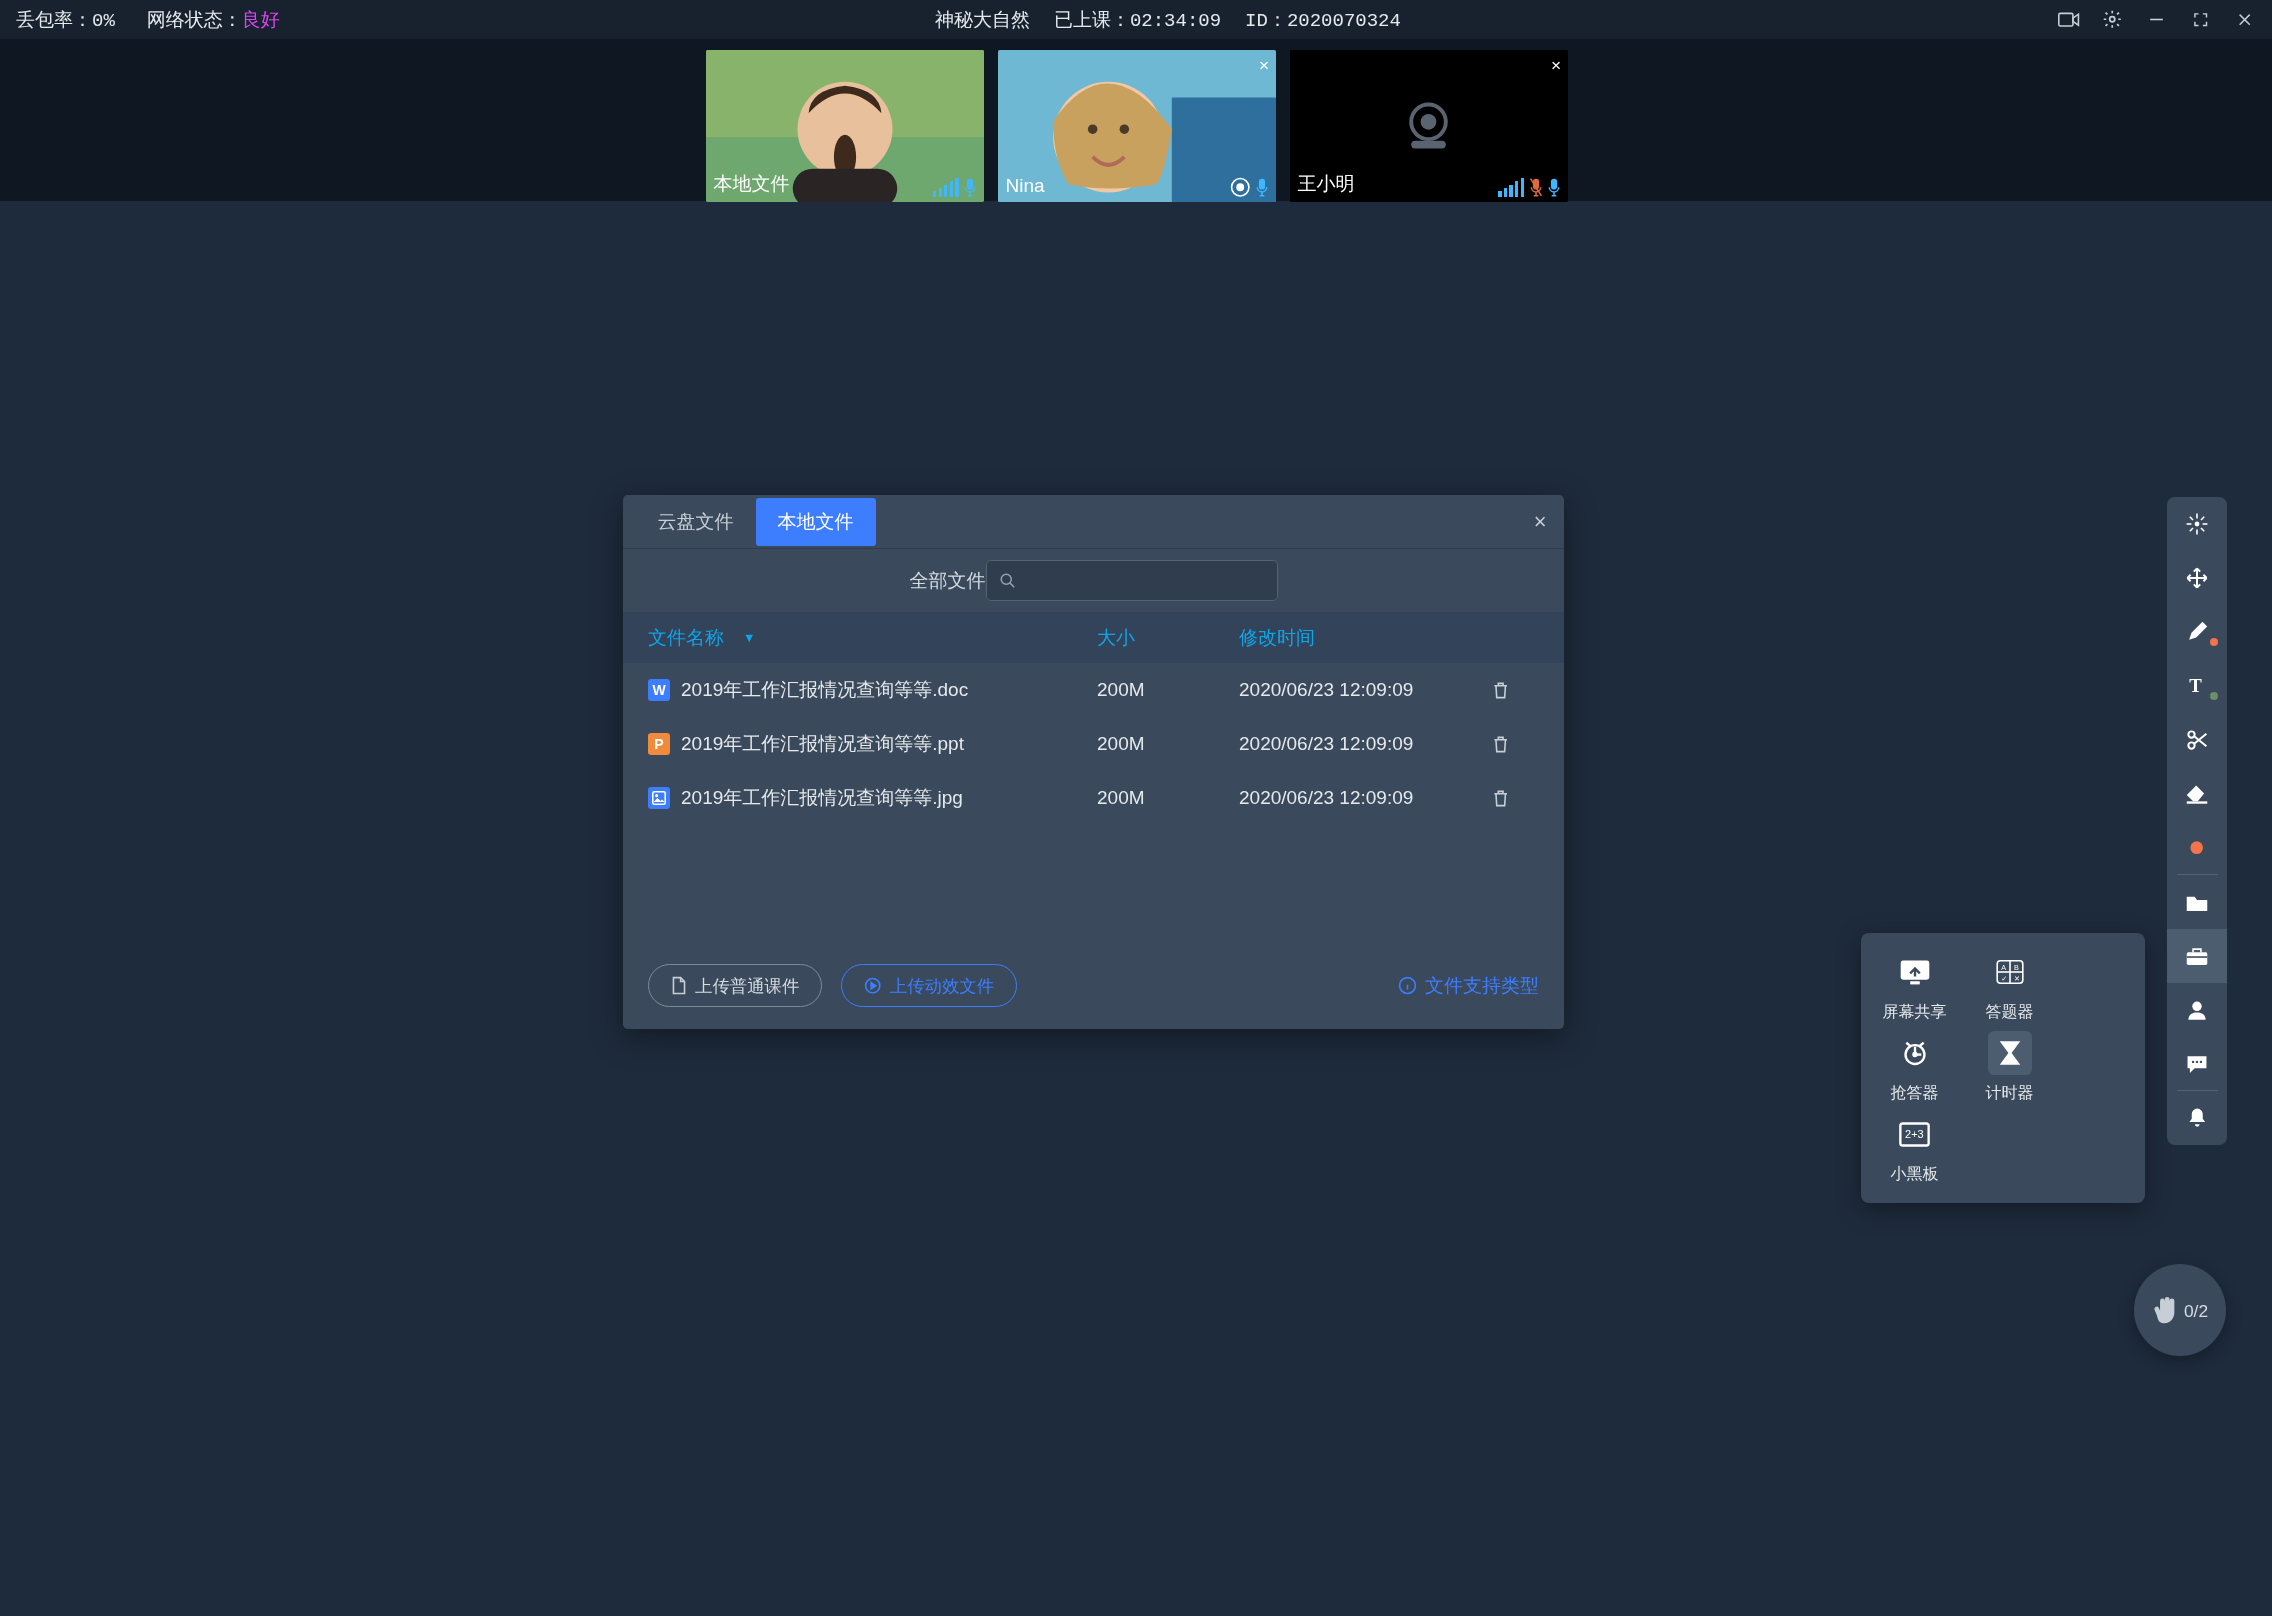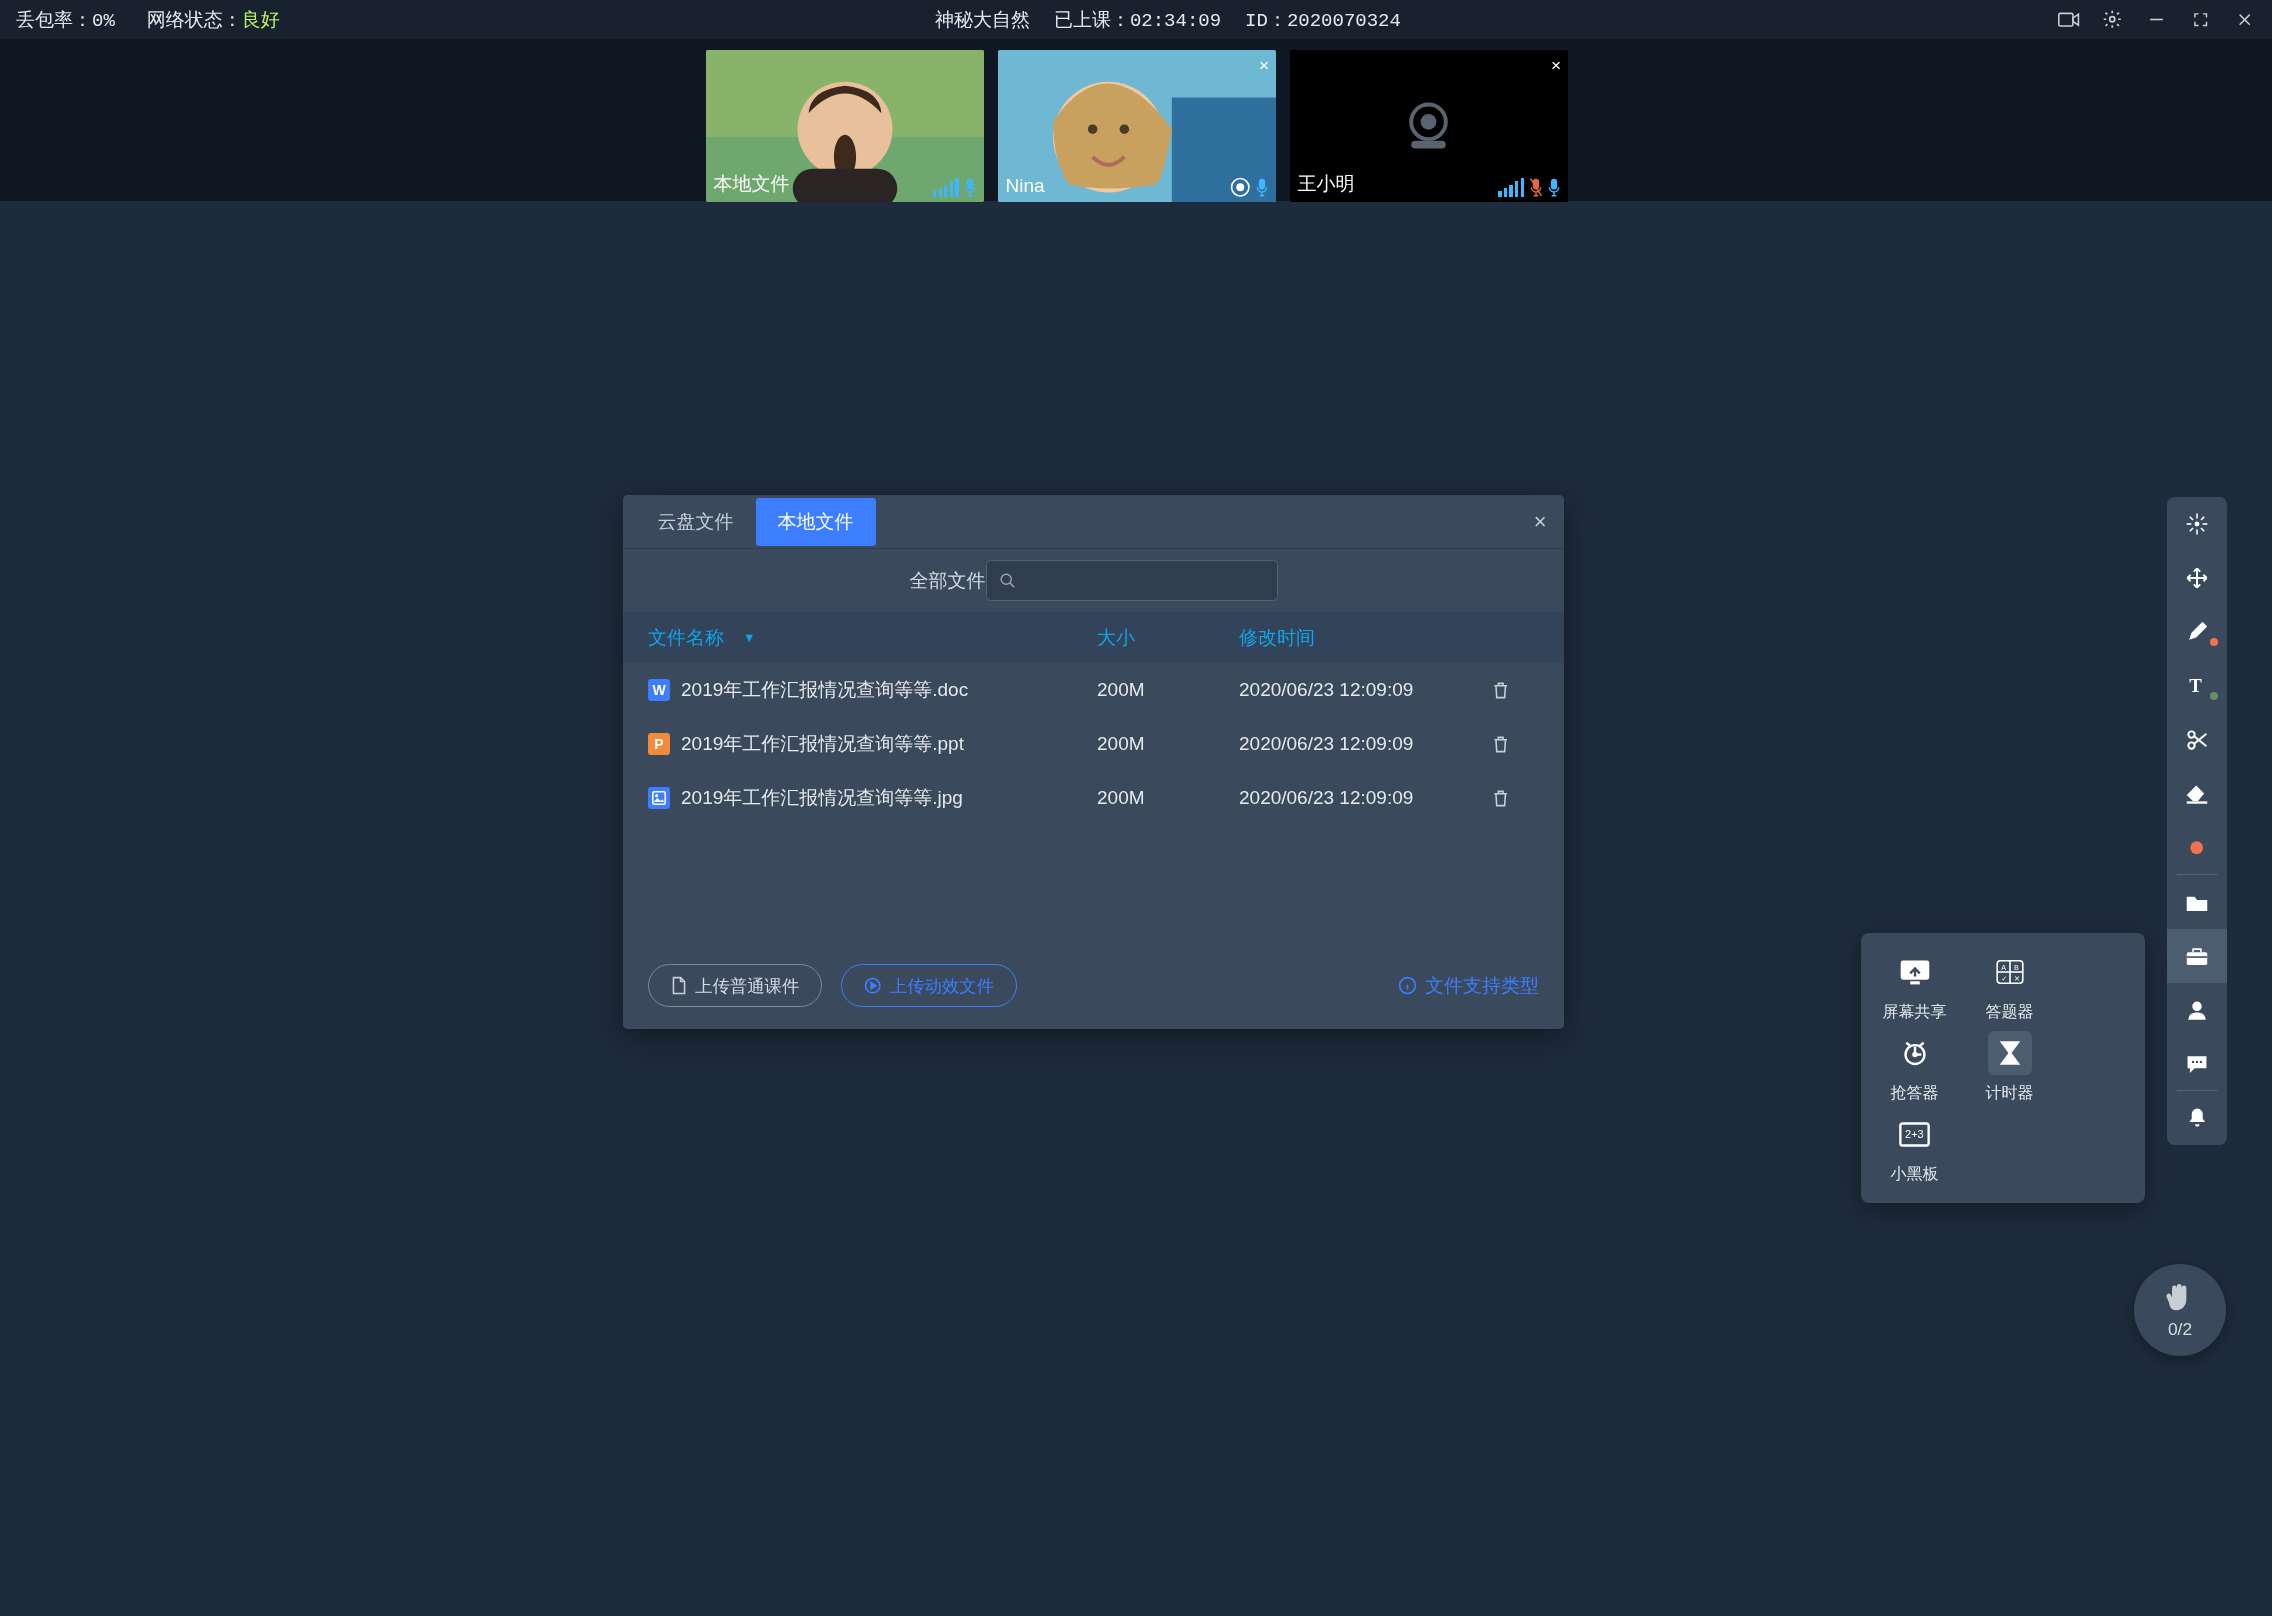--- a/index.html
+++ b/index.html
@@ -212,38 +212,38 @@
     position:absolute; width:8px; height:8px; border-radius:50%;
     right:9.5px; top:33px;
   }
 
   
   .raise {
     position:absolute;
     right: 47px; bottom: 260px;
     width: 92px; height: 92px; border-radius:50%;
     background:#3A4A5C;
-    display:flex; flex-direction:column; align-items:center; justify-content:center;
+    display:flex; flex-direction:row; align-items:center; justify-content:center;
     cursor:pointer;
     box-shadow: 0 4.7px 16px rgba(0,0,0,.3);
   }
   .raise span { font-size: 17.4px; color:#D6DBE1; margin-top:3.2px; }
 
   svg { display:block; }
 </style>
 </head>
 <body>
 
 <div class="statusbar">
   <div class="left">
     <div>
       <span>丢包率：</span><span>0%</span>
     </div>
     <div>
-      <span>网络状态：</span><span style="color:#bef264">良好</span>
+      <span>网络状态：</span><span style="color:#d946ef">良好</span>
     </div>
   </div>
   <div class="center">
     <span>神秘大自然</span>
     <div>
       <span>已上课：</span><span>02:34:09</span>
     </div>
     <div>
       <span>ID：</span><span>2020070324</span>
     </div>

